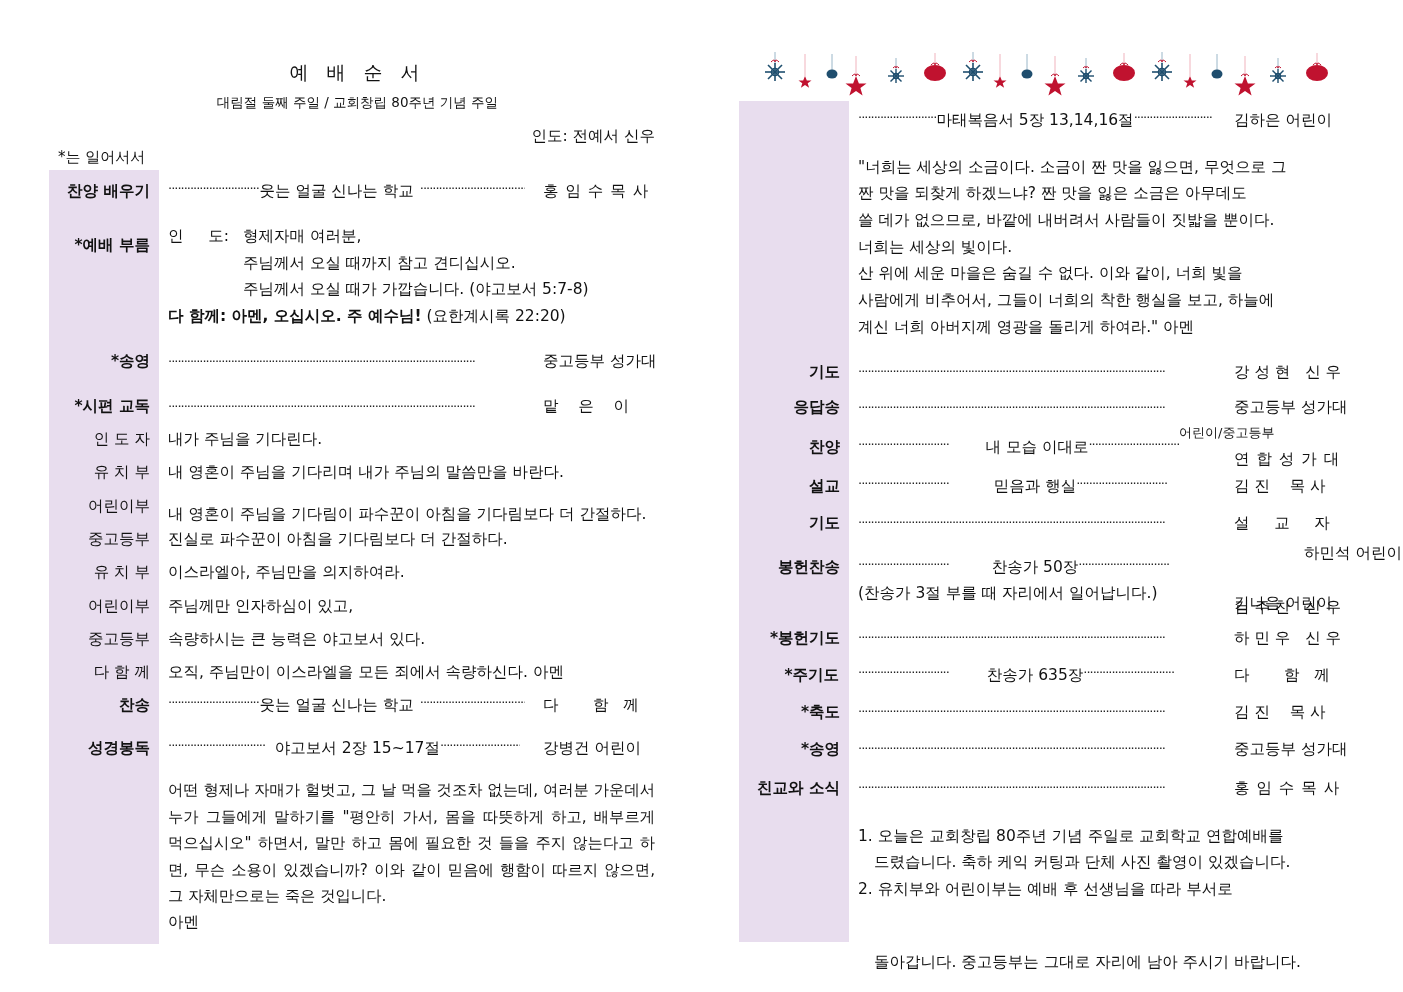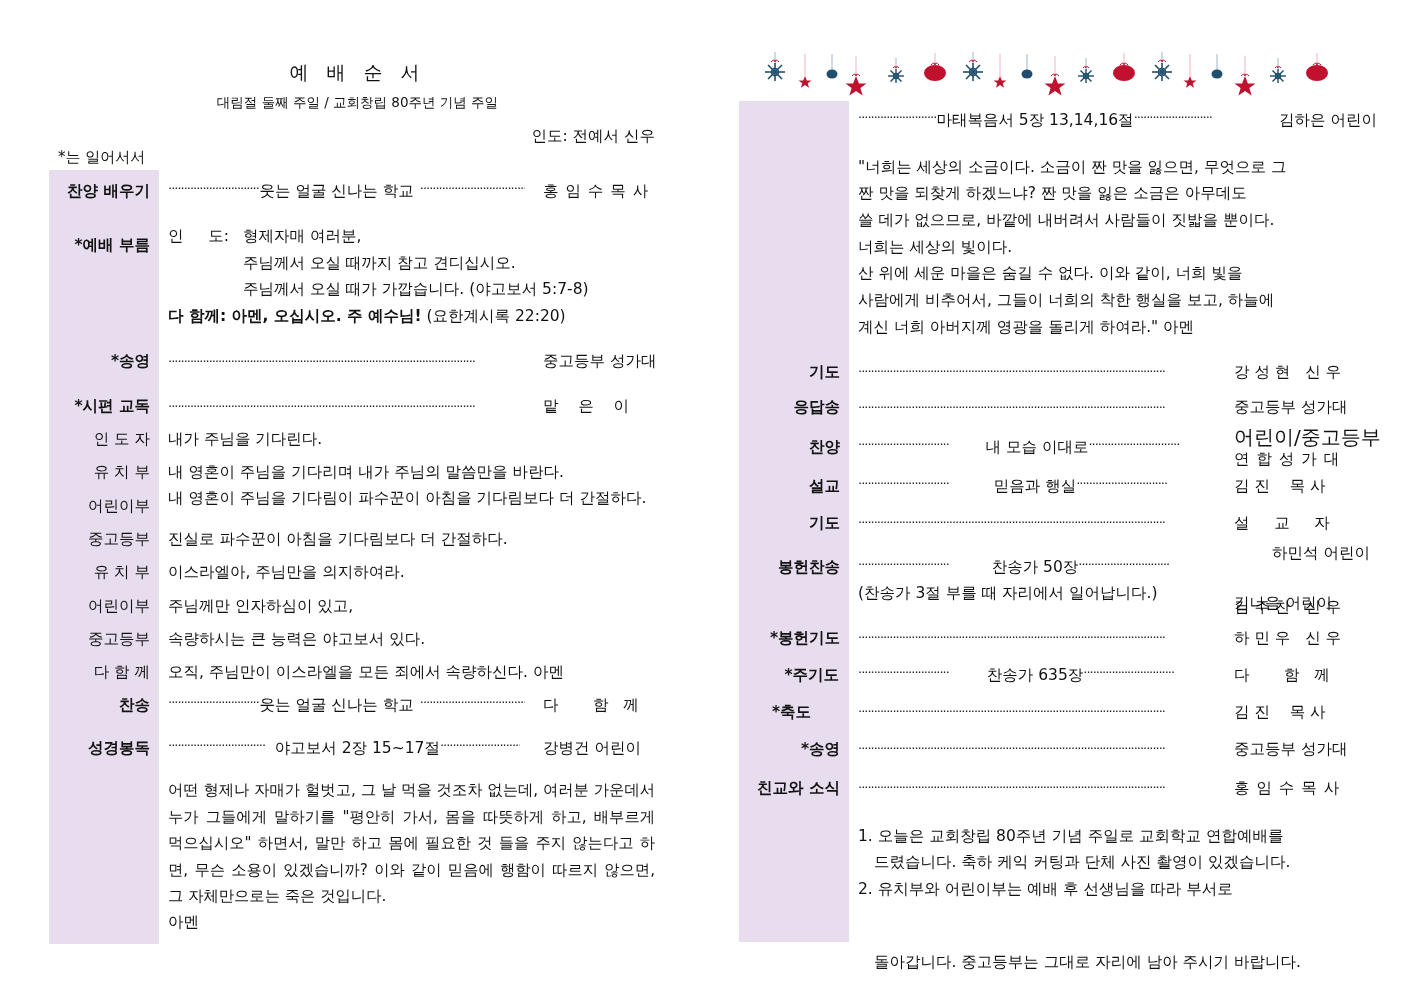--- a/index.html
+++ b/index.html
@@ -55,21 +55,21 @@
 <div class="lbl bold" style="left:49px; width:101px; top:396px;">*시편 교독</div>
 <div class="row dots" style="left:168px; top:399px; width:357px; overflow:hidden;">··································································································</div>
 <div class="who" style="left:543px; top:396px; white-space:pre;">맡    은    이</div>
 
 <div>
   <div class="lbl" style="left:49px; width:101px; top:429px;">인 도 자</div>
   <div class="resp" style="left:168px; top:429px;">내가 주님을 기다린다.</div>
   <div class="lbl" style="left:49px; width:101px; top:462px;">유 치 부</div>
   <div class="resp" style="left:168px; top:462px;">내 영혼이 주님을 기다리며 내가 주님의 말씀만을 바란다.</div>
   <div class="lbl" style="left:49px; width:101px; top:496px;">어린이부</div>
-  <div class="resp" style="left:168px; top:488px;">내 영혼이 주님을 기다림이 파수꾼이 아침을 기다림보다 더 간절하다.</div>
+  <div class="resp" style="left:168px; top:504px;">내 영혼이 주님을 기다림이 파수꾼이 아침을 기다림보다 더 간절하다.</div>
   <div class="lbl" style="left:49px; width:101px; top:529px;">중고등부</div>
   <div class="resp" style="left:168px; top:529px;">진실로 파수꾼이 아침을 기다림보다 더 간절하다.</div>
   <div class="lbl" style="left:49px; width:101px; top:562px;">유 치 부</div>
   <div class="resp" style="left:168px; top:562px;">이스라엘아, 주님만을 의지하여라.</div>
   <div class="lbl" style="left:49px; width:101px; top:596px;">어린이부</div>
   <div class="resp" style="left:168px; top:596px;text-align:right;">주님께만 인자하심이 있고,</div>
   <div class="lbl" style="left:49px; width:101px; top:629px;">중고등부</div>
   <div class="resp" style="left:168px; top:629px;">속량하시는 큰 능력은 야고보서 있다.</div>
   <div class="lbl" style="left:49px; width:101px; top:662px;">다 함 께</div>
   <div class="resp" style="left:168px; top:662px;">오직, 주님만이 이스라엘을 모든 죄에서 속량하신다. 아멘</div>
@@ -159,21 +159,21 @@
   </svg>
 </div>
 
 <div class="purple" style="left:739px; top:101px; width:110px; height:841px;"></div>
 
 <div class="row" style="left:858px; top:110px; width:354px; display:flex;">
   <span class="dots" style="flex:1; overflow:hidden;">·····························</span>
   <span class="center-text">마태복음서 5장 13,14,16절</span>
   <span class="dots" style="flex:1; overflow:hidden;">·····························</span>
 </div>
-<div class="who" style="left:1234px; top:110px;margin-left:45px;">김하은 어린이</div>
+<div class="who" style="left:1234px; top:110px;">김하은 어린이</div>
 
 <div>
   <div class="resp" style="left:858px; top:157px;">"너희는 세상의 소금이다. 소금이 짠 맛을 잃으면, 무엇으로 그</div>
   <div class="resp" style="left:858px; top:183px;">짠 맛을 되찾게 하겠느냐? 짠 맛을 잃은 소금은 아무데도</div>
   <div class="resp" style="left:858px; top:210px;">쓸 데가 없으므로, 바깥에 내버려서 사람들이 짓밟을 뿐이다.</div>
   <div class="resp" style="left:858px; top:237px;">너희는 세상의 빛이다.</div>
   <div class="resp" style="left:858px; top:263px;">산 위에 세운 마을은 숨길 수 없다. 이와 같이, 너희 빛을</div>
   <div class="resp" style="left:858px; top:290px;">사람에게 비추어서, 그들이 너희의 착한 행실을 보고, 하늘에</div>
   <div class="resp" style="left:858px; top:317px;">계신 너희 아버지께 영광을 돌리게 하여라." 아멘</div>
 </div>
@@ -185,21 +185,21 @@
 <div class="lbl bold" style="left:739px; width:101px; top:397px;">응답송</div>
 <div class="row dots" style="left:858px; top:400px; width:354px; overflow:hidden;">··································································································</div>
 <div class="who" style="left:1234px; top:397px;">중고등부 성가대</div>
 
 <div class="lbl bold" style="left:739px; width:101px; top:437px;">찬양</div>
 <div class="row" style="left:858px; top:437px; width:350px; display:flex;">
   <span class="dots" style="flex:1; overflow:hidden; padding-right:8px;">·····························</span>
   <span class="center-text">내 모습 이대로</span>
   <span class="dots" style="flex:1; overflow:hidden;">·····························</span>
 </div>
-<div class="who" style="left:1234px; top:424px; font-size:20px;text-align:center;">어린이/중고등부</div>
+<div class="who" style="left:1179px; top:424px; font-size:13px;text-align:center;">어린이/중고등부</div>
 <div class="who" style="left:1234px; top:449px; letter-spacing:1px;">연 합 성 가 대</div>
 
 <div class="lbl bold" style="left:739px; width:101px; top:476px;">설교</div>
 <div class="row" style="left:858px; top:476px; width:354px; display:flex;">
   <span class="dots" style="flex:1; overflow:hidden;">·····························</span>
   <span class="center-text">믿음과 행실</span>
   <span class="dots" style="flex:1; overflow:hidden;">·····························</span>
 </div>
 <div class="who" style="left:1234px; top:476px; white-space:pre;">김 진    목 사</div>
 
@@ -207,37 +207,37 @@
 <div class="row dots" style="left:858px; top:515px; width:354px; overflow:hidden;">··································································································</div>
 <div class="who" style="left:1234px; top:513px; white-space:pre;text-align:center;">설     교     자</div>
 
 <div class="lbl bold" style="left:739px; width:101px; top:557px;">봉헌찬송</div>
 <div class="row" style="left:858px; top:557px; width:354px; display:flex;">
   <span class="dots" style="flex:1; overflow:hidden;">·····························</span>
   <span class="center-text">찬송가 50장</span>
   <span class="dots" style="flex:1; overflow:hidden;">·····························</span>
 </div>
 <div class="resp" style="left:858px; top:583px;">(찬송가 3절 부를 때 자리에서 일어납니다.)</div>
-<div class="who" style="left:1272px; top:543px;">하민석 어린이</div>
+<div class="who" style="left:1304px; top:543px;">하민석 어린이</div>
 <div class="who" style="left:1234px; top:570px;margin-top:23px;">김나음 어린이</div>
 <div class="who" style="left:1234px; top:597px; white-space:pre;">김 주 찬   신 우</div>
 
 <div class="lbl bold" style="left:739px; width:101px; top:628px;">*봉헌기도</div>
 <div class="row dots" style="left:858px; top:630px; width:354px; overflow:hidden;">··································································································</div>
 <div class="who" style="left:1234px; top:628px; white-space:pre;">하 민 우   신 우</div>
 
 <div class="lbl bold" style="left:738px; width:101px; top:665px;">*주기도</div>
 <div class="row" style="left:858px; top:665px; width:354px; display:flex;">
   <span class="dots" style="flex:1; overflow:hidden;">·····························</span>
   <span class="center-text">찬송가 635장</span>
   <span class="dots" style="flex:1; overflow:hidden;">·····························</span>
 </div>
 <div class="who" style="left:1234px; top:665px; white-space:pre;">다       함   께</div>
 
-<div class="lbl bold" style="left:710px; width:101px; top:702px;">*축도</div>
+<div class="lbl bold" style="left:739px; width:101px; top:702px;">*축도</div>
 <div class="row dots" style="left:858px; top:704px; width:354px; overflow:hidden;">··································································································</div>
 <div class="who" style="left:1234px; top:702px; white-space:pre;">김 진    목 사</div>
 
 <div class="lbl bold" style="left:739px; width:101px; top:739px;">*송영</div>
 <div class="row dots" style="left:858px; top:741px; width:354px; overflow:hidden;">··································································································</div>
 <div class="who" style="left:1234px; top:739px;">중고등부 성가대</div>
 
 <div class="lbl bold" style="left:739px; width:101px; top:778px;">친교와 소식</div>
 <div class="row dots" style="left:858px; top:780px; width:354px; overflow:hidden;">··································································································</div>
 <div class="who" style="left:1234px; top:778px; word-spacing:2px;">홍 임 수  목 사</div>

